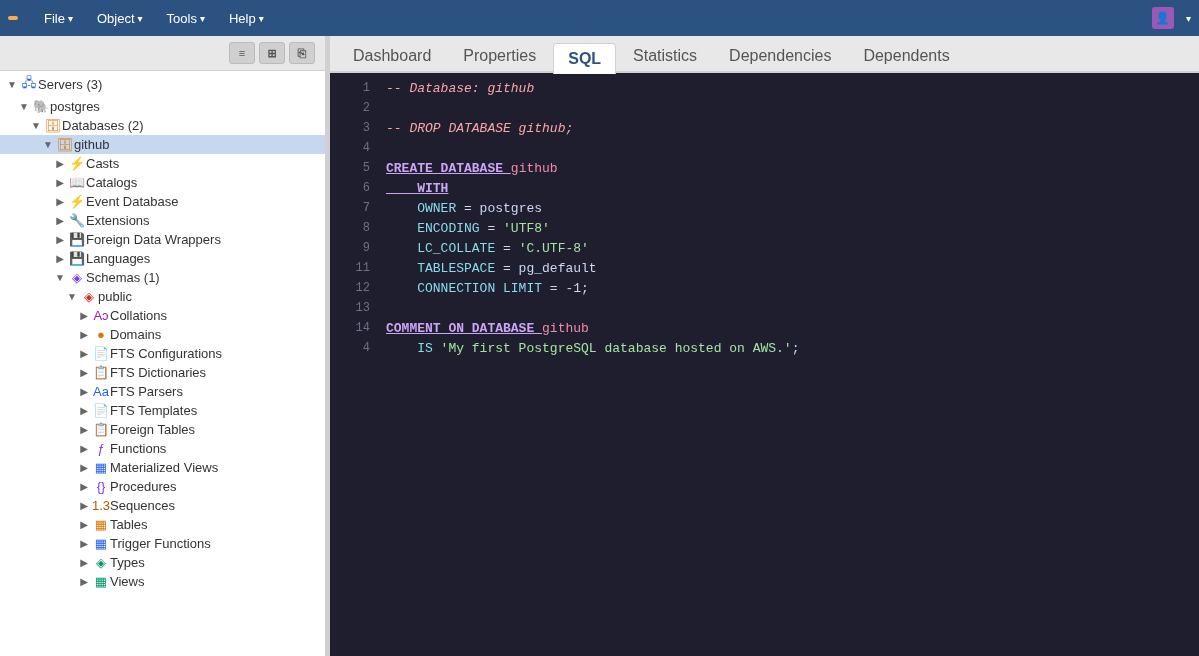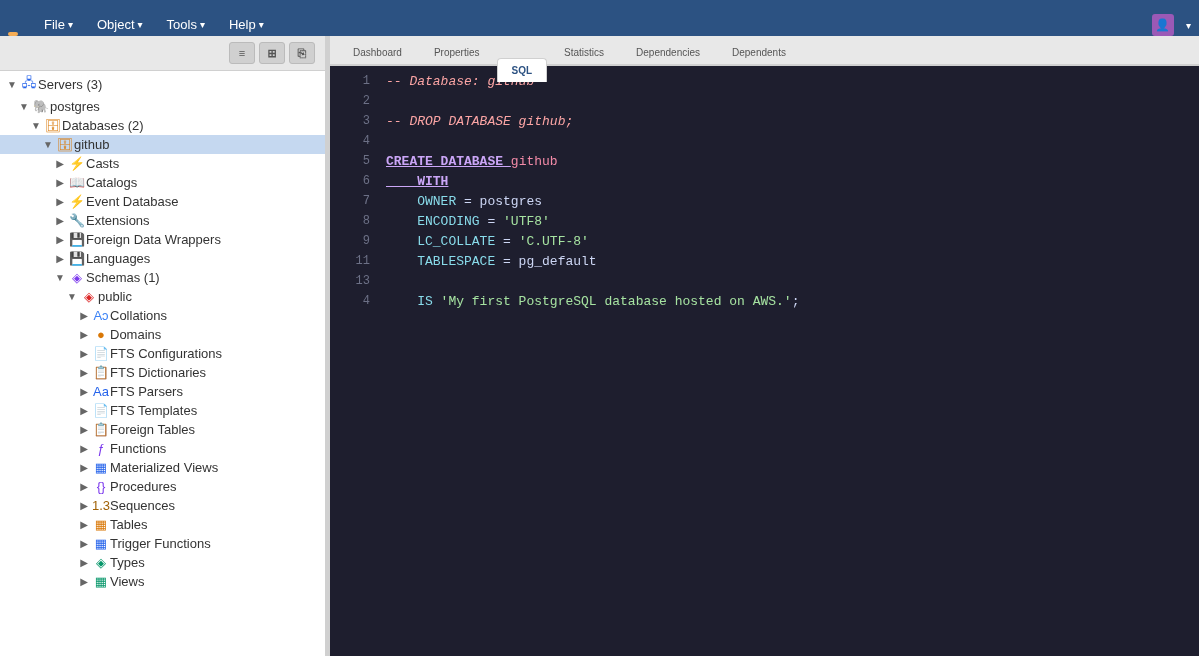--- a/index.html
+++ b/index.html
@@ -3,21 +3,21 @@
   <meta charset="utf-8">
   <style>
     * { margin: 0; padding: 0; box-sizing: border-box; }
     body { font-family: -apple-system, BlinkMacSystemFont, 'Segoe UI', sans-serif; font-size: 13px; background: #f0f0f0; overflow: hidden; }
 
     
     #topbar {
       background: #2c5282;
       color: white;
       display: flex;
-      align-items: flex-end;
+      align-items: center;
       height: 36px;
       padding: 0 8px;
       gap: 4px;
     }
     .logo {
       display: flex; align-items: center; margin-right: 8px;
     }
     .logo-pg { background: #f6ad55; color: #2c5282; font-weight: 900; font-size: 14px; padding: 2px 5px; border-radius: 3px; }
     .logo-admin { color: white; font-weight: 700; font-size: 14px; margin-left: 4px; }
     .menu-item {
@@ -94,26 +94,26 @@
 
     
     #tabs {
       display: flex;
       background: #e8e8e8;
       border-bottom: 2px solid #d0d0d0;
       padding: 0 8px;
       padding-top: 4px;
     }
     .tab {
-      padding: 6px 14px; cursor: pointer; font-size: 10px; color: #555; border-radius: 4px 4px 0 0;
+      padding: 6px 14px; cursor: pointer; font-size: 16px; color: #555; border-radius: 4px 4px 0 0;
       border: 1px solid transparent; border-bottom: none; margin-right: 2px;
     }
     .tab.active {
       background: #fff; color: #2c5282; border-color: #d0d0d0; border-bottom-color: #fff;
-      font-weight: 600; position: relative; top: 18px;
+      font-weight: 600; position: relative; top: 3px;
     }
 
     
     #code-editor {
       flex: 1;
       background: #1e1e2e;
       overflow-y: auto;
       padding: 8px 0;
       font-family: 'Courier New', Courier, monospace;
       font-size: 13px;
@@ -153,21 +153,21 @@
     .icon-databases { color: #d97706; }
     .icon-database { color: #d97706; }
     .icon-casts { color: #7c3aed; }
     .icon-catalogs { color: #059669; }
     .icon-event-triggers { color: #dc2626; }
     .icon-extensions { color: #2563eb; }
     .icon-foreign-data { color: #d97706; }
     .icon-languages { color: #d97706; }
     .icon-schemas { color: #7c3aed; }
     .icon-schema { color: #dc2626; }
-    .icon-collations { color: #3b82f6; text-align: center; }
+    .icon-collations { color: #a21caf; text-align: center; }
     .icon-domains { color: #d97706; }
     .icon-fts { color: #2563eb; }
     .icon-functions { color: #7c3aed; }
     .icon-mat-views { color: #2563eb; }
     .icon-procedures { color: #7c3aed; }
     .icon-sequences { color: #a16207; }
     .icon-tables { color: #d97706; }
     .icon-trig-funcs { color: #2563eb; }
     .icon-types { color: #059669; }
     .icon-views { color: #059669; }
@@ -402,23 +402,31 @@
         </div>
         <div class="code-line">
           <span class="line-num">9</span>
           <span class="code-content"><span class="kw2">    LC_COLLATE</span><span class="plain"> = </span><span class="str">'C.UTF-8'</span></span>
         </div>
         <div class="code-line">
           <span class="line-num">11</span>
           <span class="code-content"><span class="kw2">    TABLESPACE</span><span class="plain"> = pg_default</span></span>
         </div>
         <div class="code-line">
+          <span class="line-num">12</span>
+          <span class="code-content"><span class="kw2">    CONNECTION LIMIT</span><span class="plain"> = -1;</span></span>
+        </div>
+        <div class="code-line">
           <span class="line-num">13</span>
           <span class="code-content"></span>
         </div>
         <div class="code-line">
+          <span class="line-num">14</span>
+          <span class="code-content"><span class="kw">COMMENT ON DATABASE </span><span class="obj">github</span></span>
+        </div>
+        <div class="code-line">
           <span class="line-num">4</span>
           <span class="code-content"><span class="kw2">    IS </span><span class="str">'My first PostgreSQL database hosted on AWS.'</span><span class="plain">;</span></span>
         </div>
       </div>
   </div>
 
 </div>
 
 </body></html>

